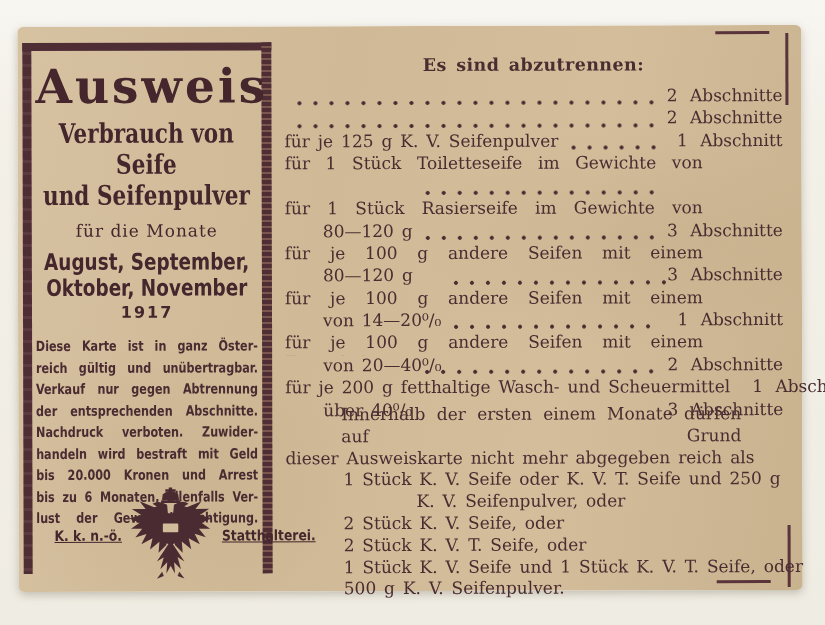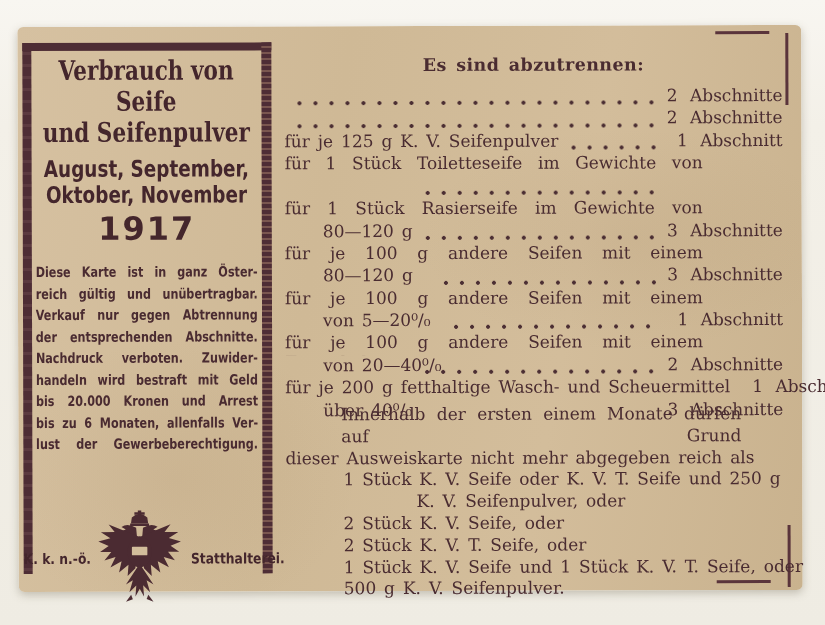--- a/index.html
+++ b/index.html
@@ -35,26 +35,26 @@
   .left{position:absolute;left:18px;top:24px;width:222px;color:#44262c;text-align:center;}
   .cx{width:125%;margin-left:-12.5%;transform:scaleX(.8);transform-origin:50% 0;}
   .title{font-size:47px;font-weight:bold;letter-spacing:3px;margin-top:8px;
     font-family:"DejaVu Serif",serif;}
   .sub{font-size:17px;margin-top:7px;letter-spacing:1px;}
   .subject{font-size:27px;font-weight:bold;line-height:31px;margin-top:4px;
     font-family:"DejaVu Serif",serif;letter-spacing:0px;}
   .monate{font-size:17px;margin-top:10px;letter-spacing:1px;}
   .months{font-size:23px;font-weight:bold;line-height:26px;margin-top:8px;
     font-family:"DejaVu Sans",sans-serif;}
-  .year{font-size:32px;font-weight:bold;margin-top:2px;font-family:"DejaVu Sans",sans-serif;letter-spacing:2px;}
+  .year{font-size:16px;font-weight:bold;margin-top:2px;font-family:"DejaVu Sans",sans-serif;letter-spacing:2px;}
   .notice{margin-top:14px;font-family:"DejaVu Sans",sans-serif;font-weight:bold;
     font-size:14px;line-height:21.5px;color:#4a2b31;}
   .notice div{text-align:justify;text-align-last:justify;}
-  .footer{position:absolute;left:30px;top:479px;width:214px;height:106px;
-    display:flex;align-items:center;justify-content:center;color:#44262c;}
+  .footer{position:absolute;left:30px;top:456px;width:214px;height:106px;
+    display:flex;align-items:center;justify-content:flex-start;color:#44262c;text-decoration:underline;}
   .footer .ft{font-family:"DejaVu Sans",sans-serif;font-weight:bold;font-size:14.5px;
     transform:scaleX(.85);white-space:nowrap;}
   .eagle{width:86px;height:100px;flex:0 0 auto;}
   
   .right{position:absolute;left:267px;top:0;width:498px;color:#4a2c31;
     font-family:"DejaVu Serif",serif;font-size:17px;}
   .rc-head{position:absolute;left:0;top:29px;width:100%;text-align:center;
     font-weight:bold;font-size:17.5px;letter-spacing:.4px;word-spacing:3px;}
   .rows{position:absolute;left:0;top:60px;width:100%;}
   .row{display:flex;align-items:baseline;height:22.4px;word-spacing:2.5px;white-space:nowrap;}
@@ -80,22 +80,24 @@
   <div class="bar bar-left"></div>
   <div class="bar bar-top"></div>
   <div class="bar bar-deco"></div>
 
   <div class="mark mark-tr-h"></div>
   <div class="mark mark-tr-v"></div>
   <div class="mark mark-br-h"></div>
   <div class="mark mark-br-v"></div>
 
   <div class="left">
+    <div class="title">Ausweis</div>
     <div class="subject cx">Verbrauch von Seife</div>
     <div class="subject cx" style="margin-top:0;">und Seifenpulver</div>
+    <div class="monate">für die Monate</div>
     <div class="months cx">August, September,</div>
     <div class="months cx" style="margin-top:0;">Oktober, November</div>
     <div class="year">1917</div>
     <div class="notice cx">
       <div>Diese Karte ist in ganz Öster-</div>
       <div>reich gültig und unübertragbar.</div>
       <div>Verkauf nur gegen Abtrennung</div>
       <div>der entsprechenden Abschnitte.</div>
       <div>Nachdruck verboten. Zuwider-</div>
       <div>handeln wird bestraft mit Geld</div>
@@ -158,21 +160,21 @@
         <span class="val">3 Abschnitte</span>
       </div>
       <div class="jrow">für 1 Stück Rasierseife im Gewichte von</div>
       <div class="row ind">
         <span class="lbl">80—120 g</span>
         <span class="leader"></span>
         <span class="val">3 Abschnitte</span>
       </div>
       <div class="jrow">für je 100 g andere Seifen mit einem Fettgehalt</div>
       <div class="row ind">
-        <span class="lbl">von 5—20⁰/₀</span>
+        <span class="lbl">von 14—20⁰/₀</span>
         <span class="leader"></span>
         <span class="val">1 Abschnitt</span>
       </div>
       <div class="jrow">für je 100 g andere Seifen mit einem Fettgehalt</div>
       <div class="row ind">
         <span class="lbl">von 20—40⁰/₀</span>
         <span class="leader"></span>
         <span class="val">2 Abschnitte</span>
       </div>
       <div class="jrow">für je 100 g andere Seifen mit einem Fettgehalt</div>

